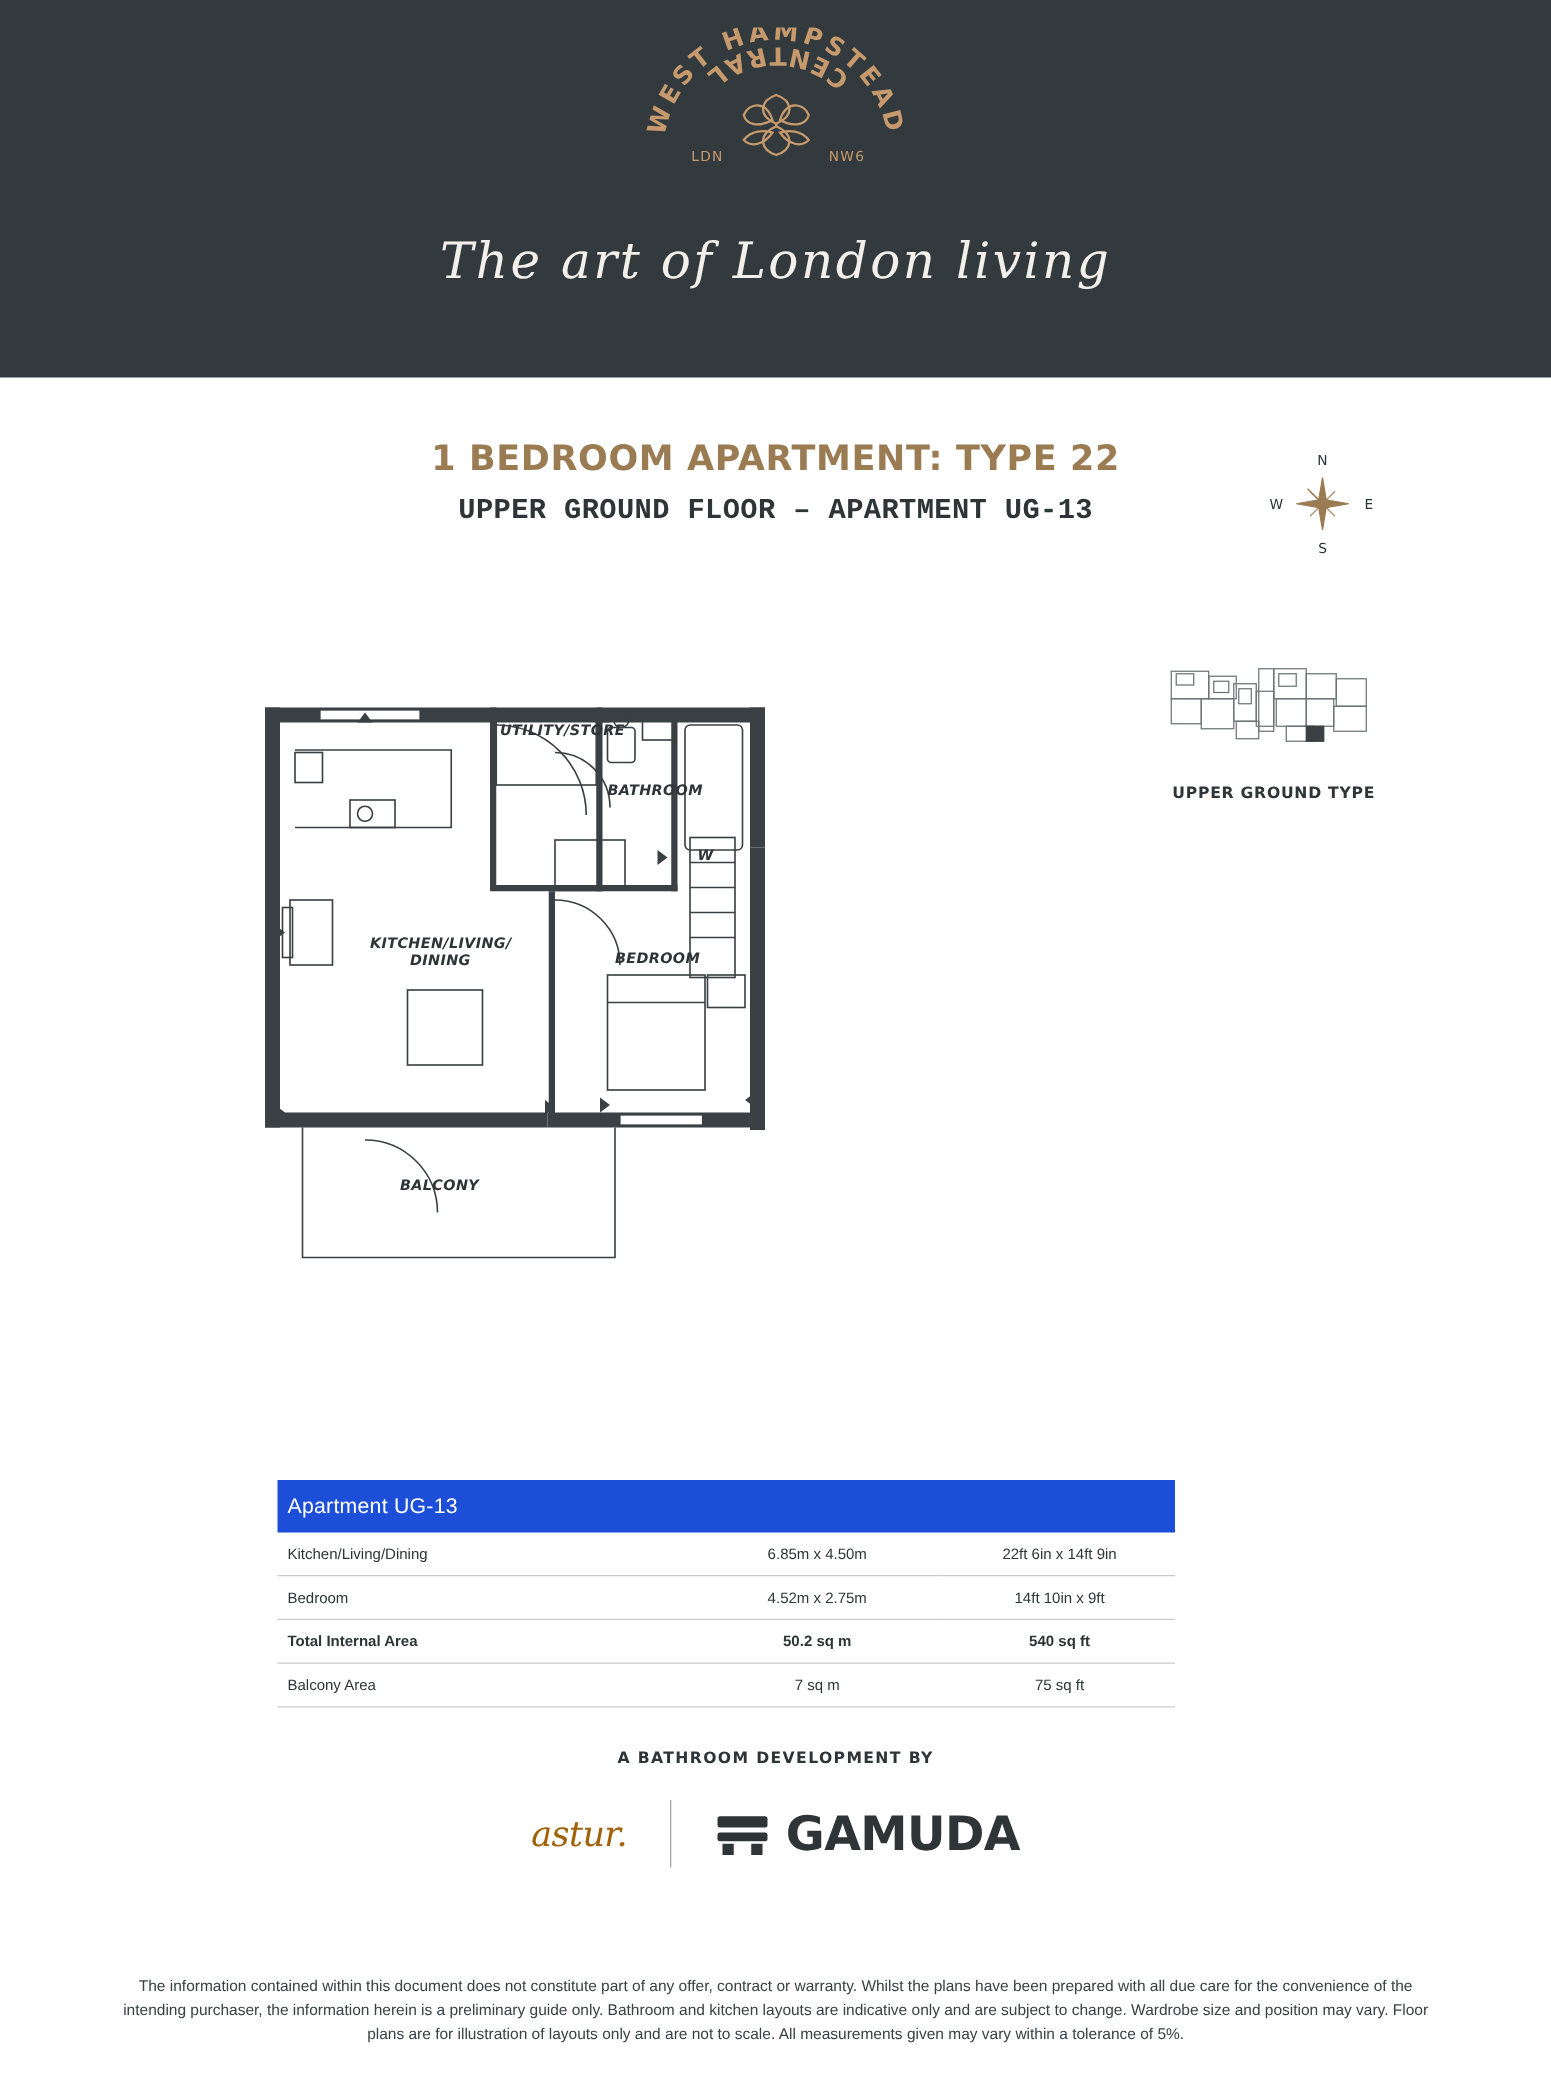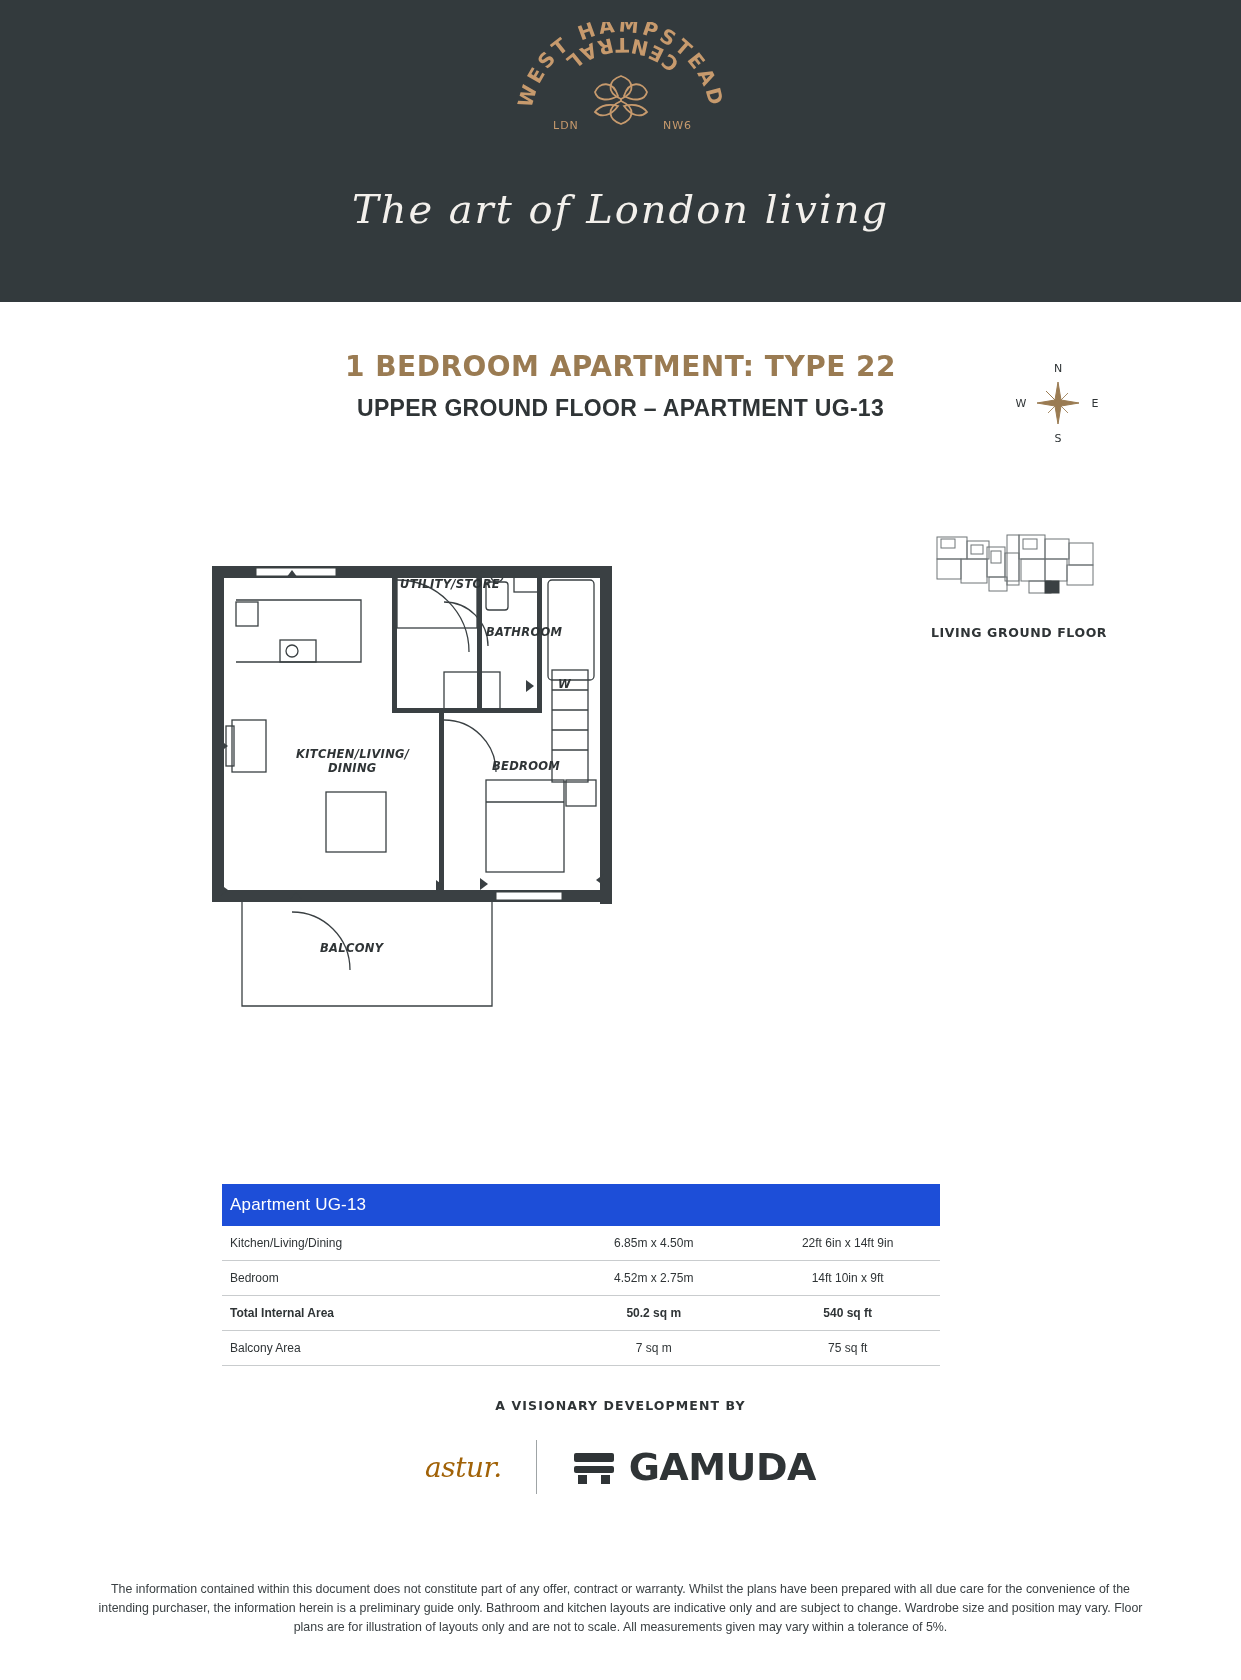--- a/index.html
+++ b/index.html
@@ -50,21 +50,21 @@
   }
   .title-main {
     font-family: "DejaVu Sans", sans-serif;
     font-weight: bold;
     font-size: 28px;
     letter-spacing: 0.5px;
     color: #9a7b52;
   }
   .title-sub {
     margin-top: 12px;
-    font-family: Liberation Sans, sans-serif;
+    font-family: Liberation Mono, monospace;
     font-weight: bold;
     font-size: 23px;
     letter-spacing: 0.3px;
     color: #2f3436;
   }
 
   
   .compass {
     position: absolute;
     right: 140px;
@@ -276,21 +276,21 @@
       <rect x="140" y="16" width="24" height="22"></rect>
       <rect x="116" y="32" width="22" height="22"></rect>
       <rect x="92" y="32" width="24" height="22"></rect>
       <rect x="138" y="38" width="26" height="20"></rect>
       <rect x="100" y="54" width="22" height="12"></rect>
       <rect x="60" y="50" width="18" height="14"></rect>
       <rect x="78" y="8" width="12" height="50"></rect>
     </g>
     <rect x="116" y="54" width="14" height="12" fill="#3a4043" stroke="#3a4043"></rect>
   </svg>
-  <div class="keyplan-label">LIVING GROUND FLOOR</div>
+  <div class="keyplan-label">UPPER GROUND TYPE</div>
 </div>
 
 <div class="floorplan">
   <svg width="480" height="480" viewBox="0 0 480 480">
 
     <g fill="#3a4043">
 
       <rect x="16" y="26" width="400" height="12"></rect>
 
       <rect x="16" y="26" width="12" height="336"></rect>
@@ -399,21 +399,21 @@
       </tr>
       <tr>
         <td class="c-name">Balcony Area</td>
         <td class="c-metric">7 sq m</td>
         <td class="c-imperial">75 sq ft</td>
       </tr>
     </tbody>
   </table>
 </div>
 
-<div class="visionary">A VISIONARY DEVELOPMENT BY</div>
+<div class="visionary">A BATHROOM DEVELOPMENT BY</div>
 
 <div class="logos-row">
   <div class="astur">astur.</div>
   <div class="logo-divider"></div>
   <div class="gamuda">
     <svg width="46" height="40" viewBox="0 0 46 40">
       <rect x="3" y="6" width="40" height="9" rx="2" fill="#2f3436"></rect>
       <rect x="3" y="19" width="40" height="7" rx="2" fill="#2f3436"></rect>
       <rect x="7" y="28" width="9" height="9" fill="#2f3436"></rect>
       <rect x="30" y="28" width="9" height="9" fill="#2f3436"></rect>

